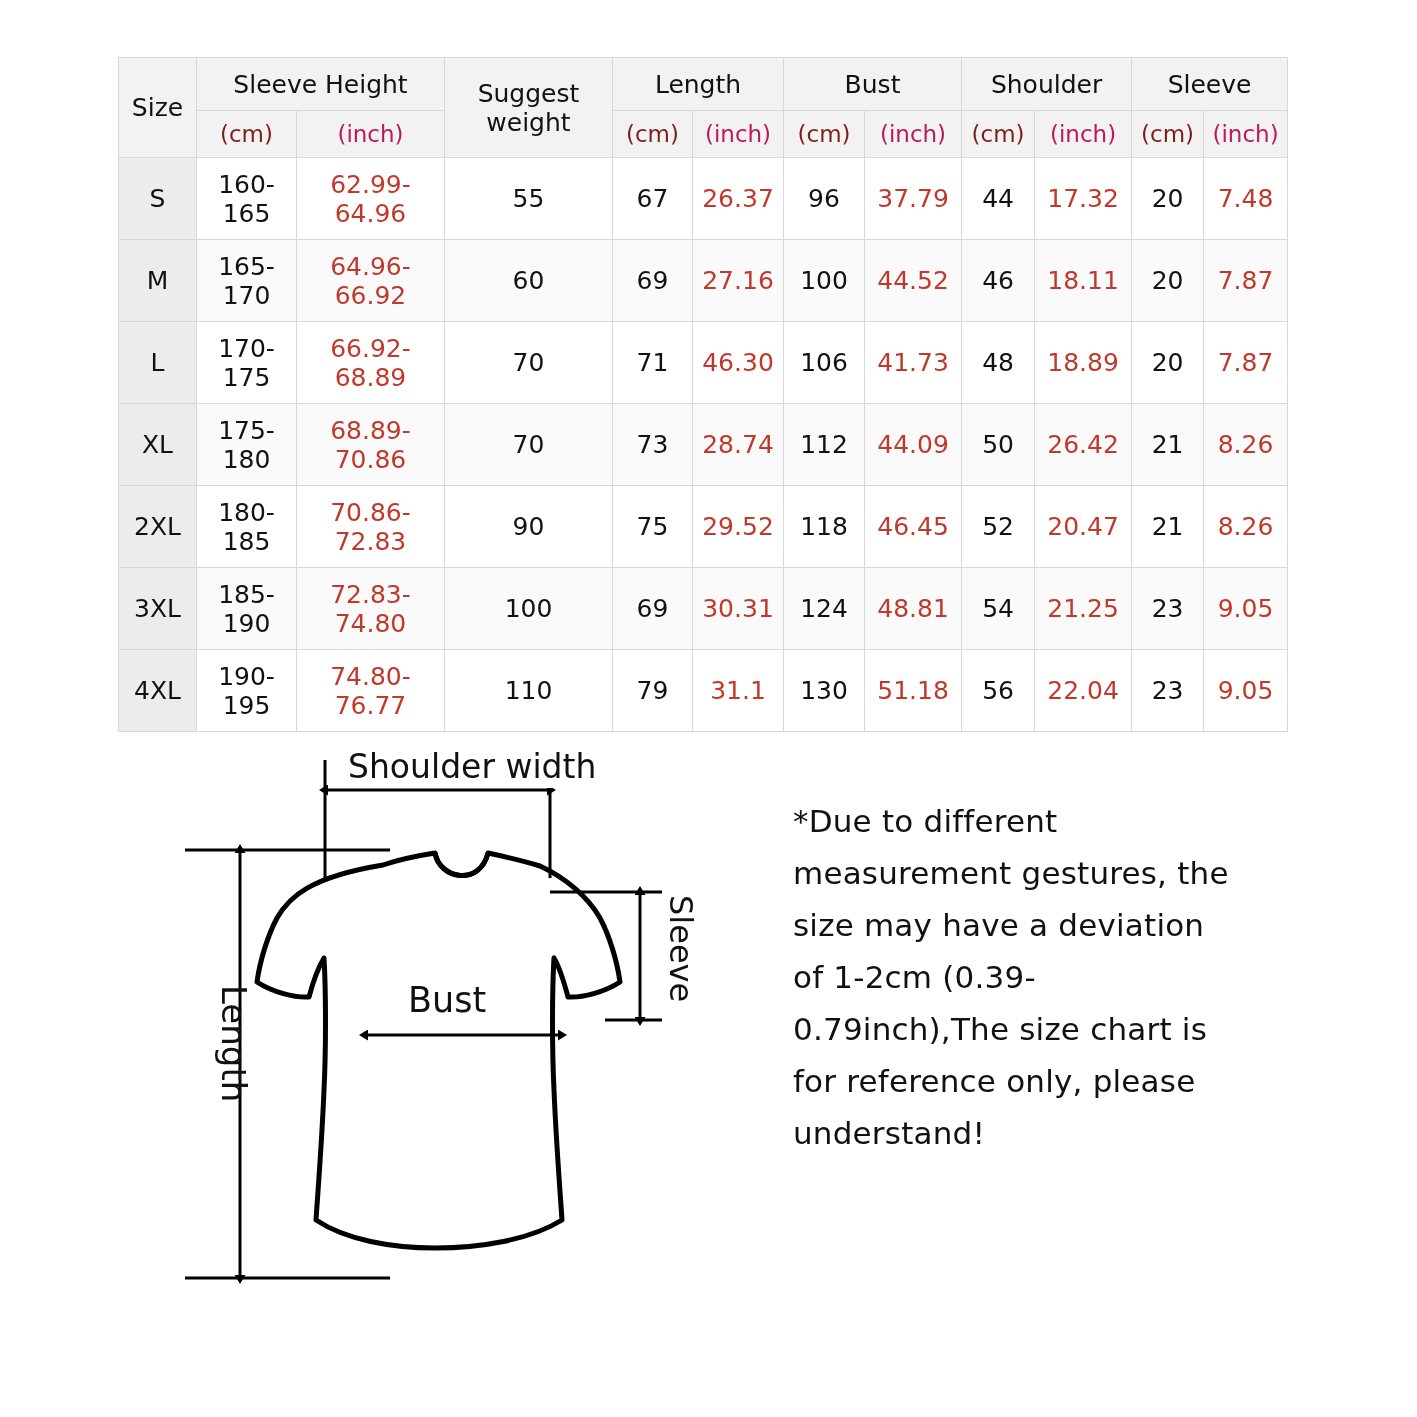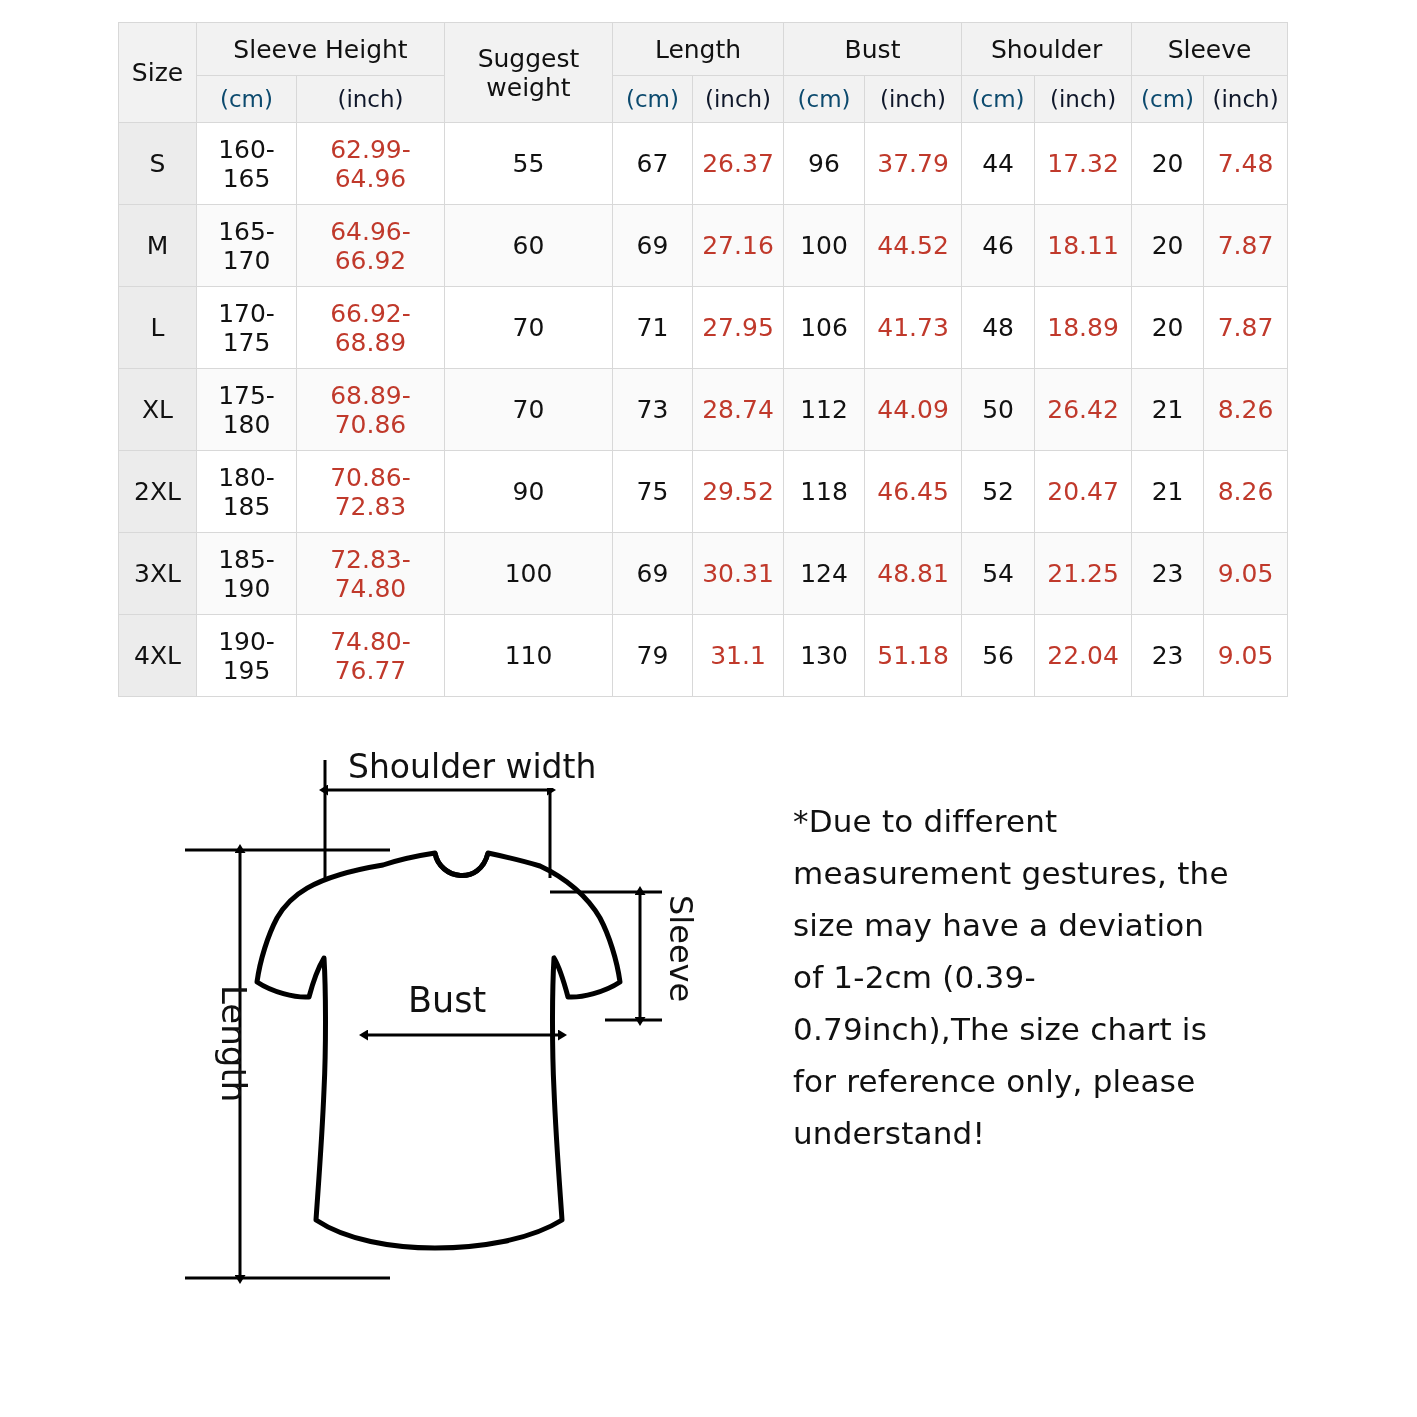--- a/index.html
+++ b/index.html
@@ -20,42 +20,43 @@
   .table-wrap {
     position: absolute;
     left: 118px;
     top: 22px;
     width: 1165px;
   }
   table.size-table {
     border-collapse: collapse;
     width: 100%;
     table-layout: fixed;
+    margin-top: 35px;
   }
   table.size-table td, table.size-table th {
     border: 1px solid #d8d8d8;
     text-align: center;
     vertical-align: middle;
     font-weight: normal;
     padding: 0;
   }
   .hdr-row1 th {
     height: 52px;
     font-size: 25px;
     background: #f2f2f2;
     color: #111;
   }
   .hdr-row2 th {
     height: 46px;
     font-size: 23px;
     background: #f2f2f2;
-    color: #0c4a6e;
+    color: #7f1d1d;
   }
   .hdr-row2 th.inch {
-    color: #0f172a;
+    color: #be185d;
   }
   .size-cell {
     background: #ececec;
     font-size: 25px;
     color: #111;
   }
   tbody tr {
     height: 82px;
   }
   tbody tr:nth-child(odd) td { background: #ffffff; }
@@ -178,21 +179,21 @@
         <td class="inchv">18.11</td>
         <td class="cm">20</td>
         <td class="inchv">7.87</td>
       </tr>
       <tr>
         <td class="size-cell">L</td>
         <td class="cm">170-175</td>
         <td class="inchv">66.92-68.89</td>
         <td class="cm">70</td>
         <td class="cm">71</td>
-        <td class="inchv">27.95</td>
+        <td class="inchv">46.30</td>
         <td class="cm">106</td>
         <td class="inchv">41.73</td>
         <td class="cm">48</td>
         <td class="inchv">18.89</td>
         <td class="cm">20</td>
         <td class="inchv">7.87</td>
       </tr>
       <tr>
         <td class="size-cell">XL</td>
         <td class="cm">175-180</td>

